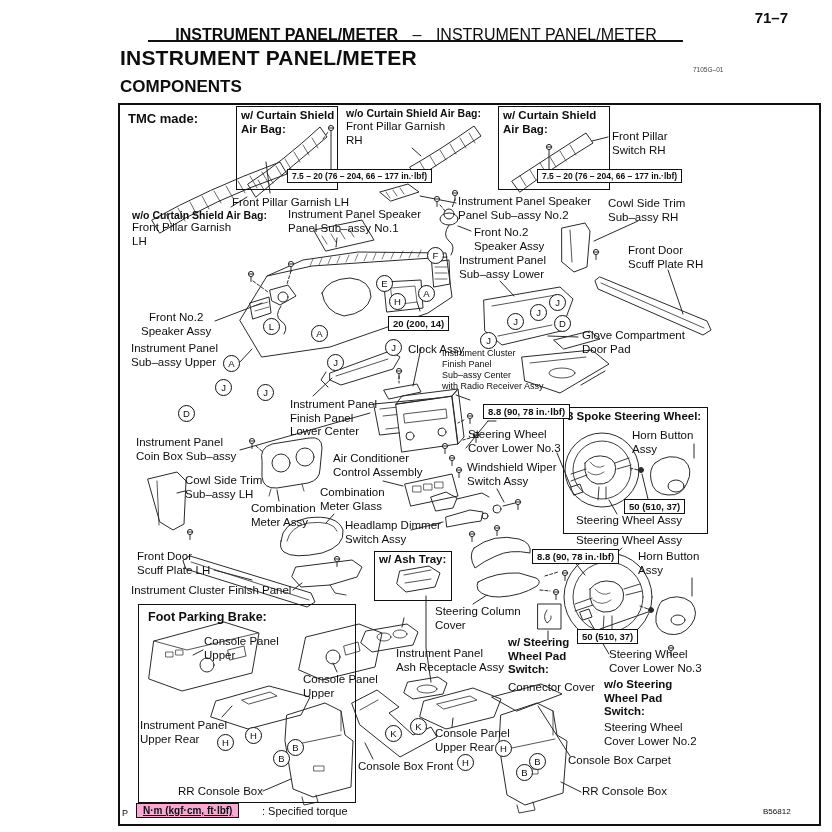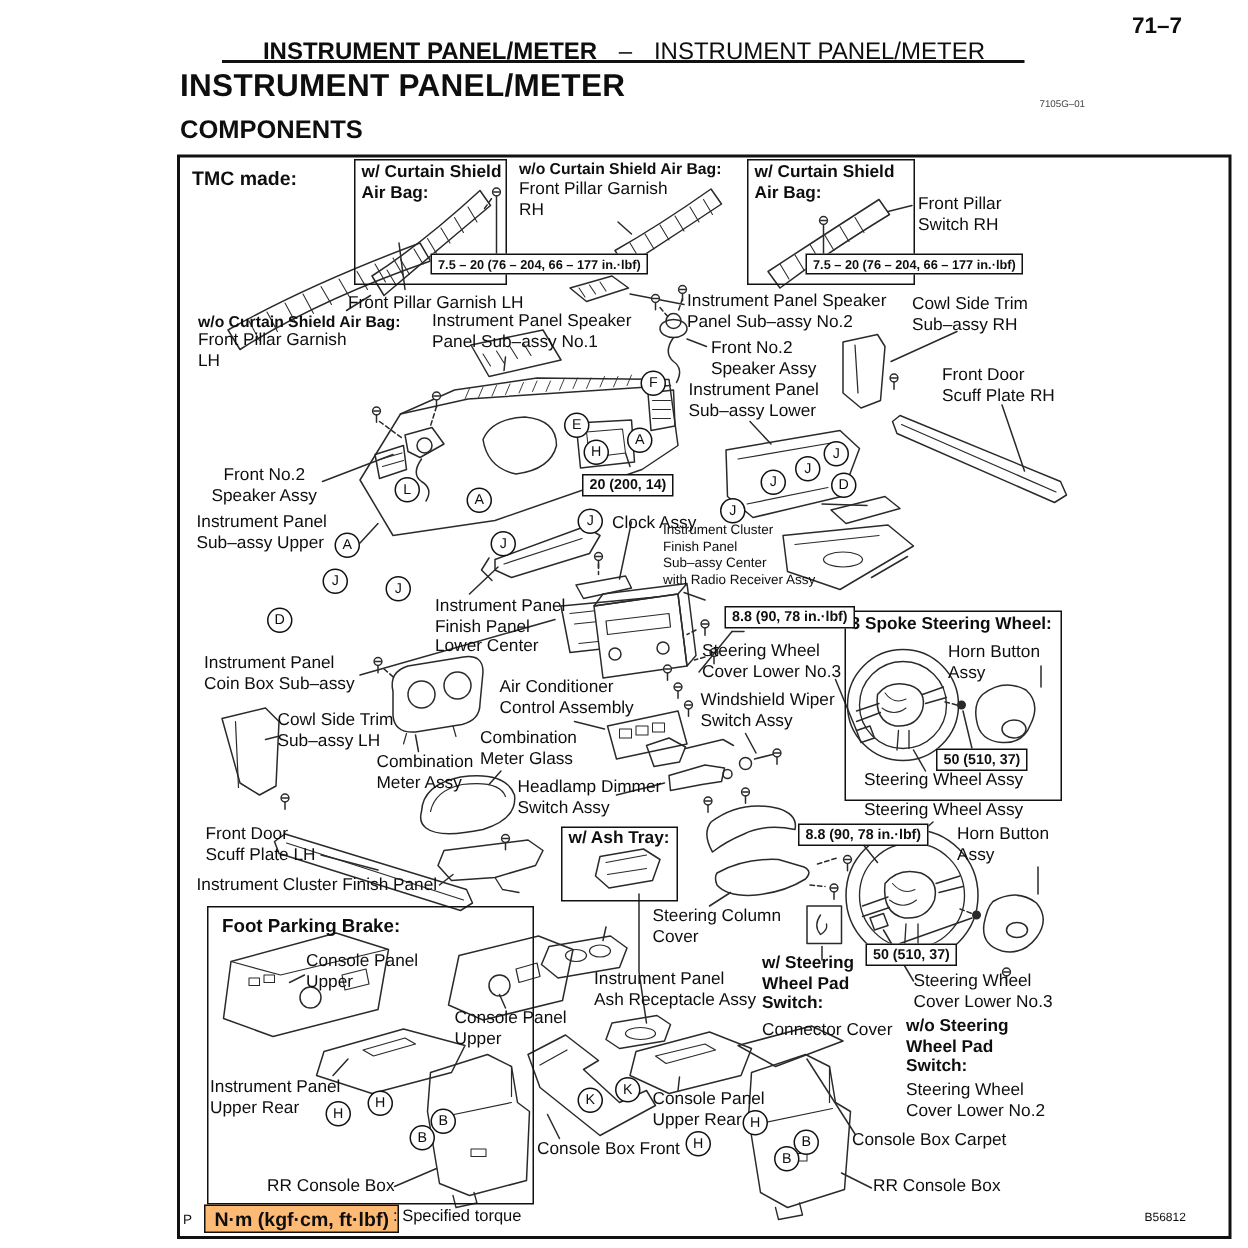--- a/index.html
+++ b/index.html
@@ -322,20 +322,22 @@
 Speaker Assy</div>
   <div class="lbl" style="left:628px;top:244px;">Front Door
 Scuff Plate RH</div>
   <div class="lbl" style="left:459px;top:254px;">Instrument Panel
 Sub–assy Lower</div>
   <div class="lbl" style="left:141px;top:311px;text-align:center;">Front No.2
 Speaker Assy</div>
   <div class="lbl" style="left:131px;top:342px;">Instrument Panel
 Sub–assy Upper</div>
   <div class="lbl" style="left:408px;top:331px;margin-top:12px;">Clock Assy</div>
+  <div class="lbl" style="left:582px;top:329px;">Glove Compartment
+Door Pad</div>
   <div class="lbl sm" style="left:442px;top:348px;">Instrument Cluster
 Finish Panel
 Sub–assy Center
 with Radio Receiver Assy</div>
   <div class="lbl" style="left:290px;top:398px;">Instrument Panel
 Finish Panel
 Lower Center</div>
   <div class="lbl" style="left:136px;top:436px;">Instrument Panel
 Coin Box Sub–assy</div>
   <div class="lbl" style="left:468px;top:428px;">Steering Wheel
@@ -382,21 +384,21 @@
 Upper</div>
   <div class="lbl" style="left:140px;top:719px;">Instrument Panel
 Upper Rear</div>
   <div class="lbl" style="left:178px;top:785px;white-space:nowrap;">RR Console Box</div>
   <div class="lbl" style="left:358px;top:760px;white-space:nowrap;">Console Box Front</div>
   <div class="lbl" style="left:435px;top:727px;">Console Panel
 Upper Rear</div>
   <div class="lbl" style="left:568px;top:754px;white-space:nowrap;">Console Box Carpet</div>
   <div class="lbl" style="left:582px;top:785px;white-space:nowrap;">RR Console Box</div>
 
-  <div class="abs" style="left:136px;top:803px;border:1.3px solid #111;background:#fdba74;font-weight:bold;font-size:13px;padding:1px 6px;z-index:5;white-space:nowrap;">N·m (kgf·cm, ft·lbf)</div>
+  <div class="abs" style="left:136px;top:803px;border:1.3px solid #111;background:#f9a8d4;font-weight:bold;font-size:10px;padding:1px 6px;z-index:5;white-space:nowrap;text-decoration:underline;">N·m (kgf·cm, ft·lbf)</div>
   <div class="abs" style="left:262px;top:805px;font-size:11px;z-index:5;white-space:nowrap;">: Specified torque</div>
   <div class="abs" style="left:122px;top:808px;font-size:9px;z-index:5;">P</div>
   <div class="abs" style="left:763px;top:807px;font-size:8px;z-index:5;">B56812</div>
 
   <div class="co" style="left:263px;top:318px;">L</div>
   <div class="co" style="left:311px;top:325px;">A</div>
   <div class="co" style="left:376px;top:275px;">E</div>
   <div class="co" style="left:389px;top:293px;">H</div>
   <div class="co" style="left:418px;top:285px;">A</div>
   <div class="co" style="left:427px;top:247px;">F</div>

